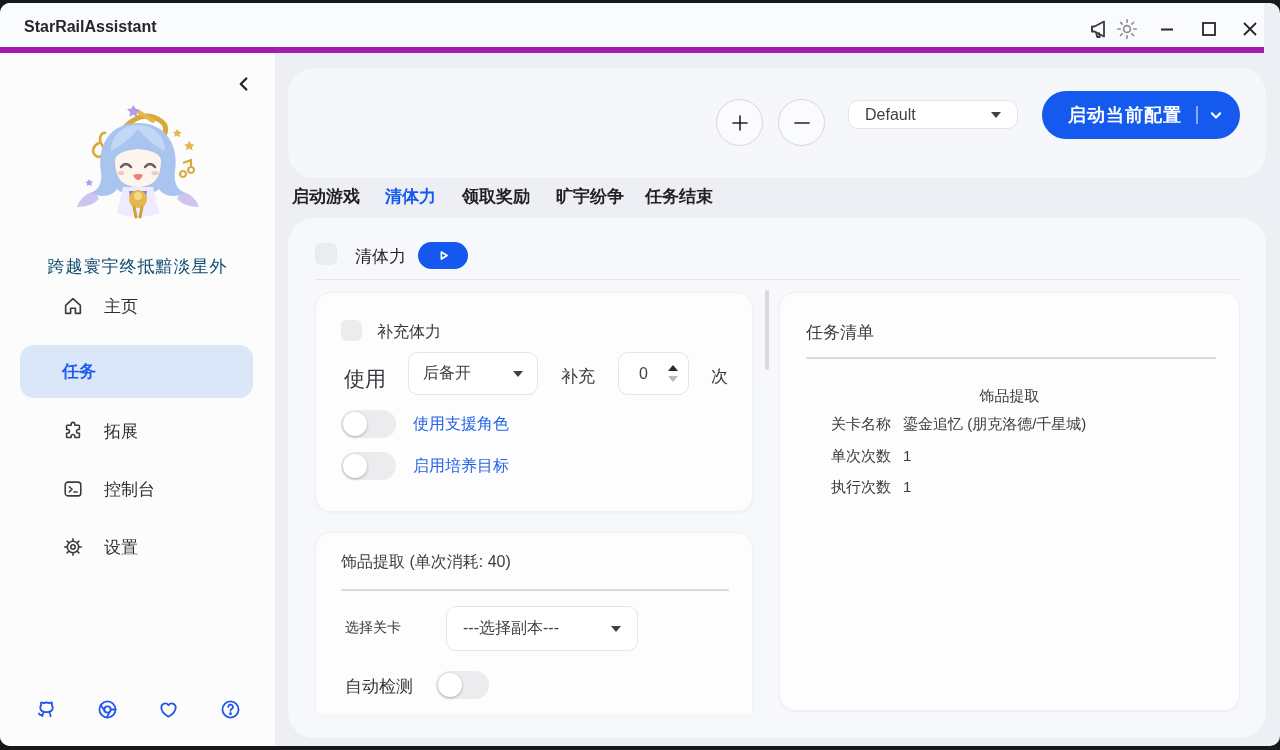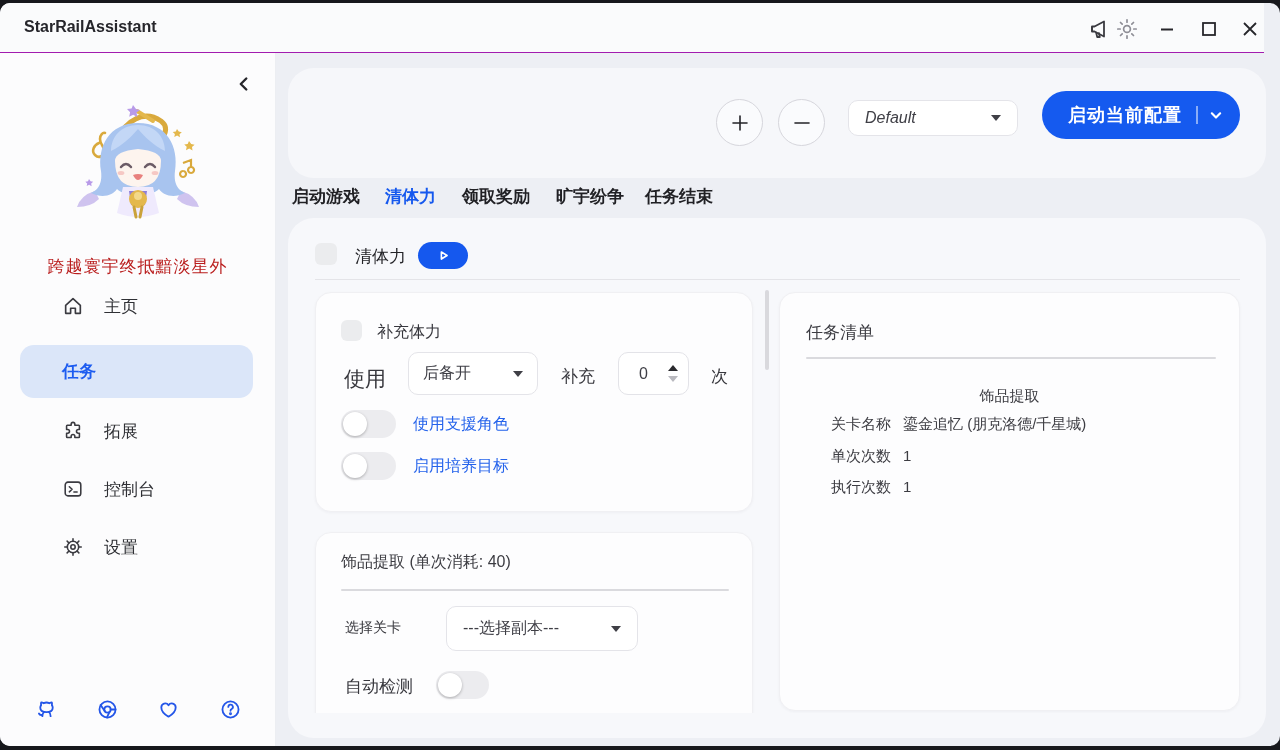--- a/index.html
+++ b/index.html
@@ -5,31 +5,31 @@
   * { margin:0; padding:0; box-sizing:border-box; }
   html,body { width:1280px; height:750px; overflow:hidden; }
   body { background:#17181c; font-family:"Liberation Sans","DejaVu Sans",sans-serif; }
   .abs { position:absolute; }
   .window {
     position:absolute; top:3px; left:0; right:0; height:743px;
     background:#edeff4; border-radius:10px; overflow:hidden;
   }
   
   .titlebar { position:absolute; top:0; left:0; right:16px; height:50px;
-    background:#fafbfc; border-bottom:1px solid #a21caf; }
+    background:#fafbfc; border-bottom:6px solid #a21caf; }
   .app-title { position:absolute; left:24px; top:15px; font-size:16px; font-weight:600; color:#26262b; }
   .tb-icon { position:absolute; top:13px; width:26px; height:26px; display:flex;
     align-items:center; justify-content:center; color:#3a3a40; cursor:pointer; }
   
   .sidebar { position:absolute; top:50px; left:0; width:276px; bottom:0;
     background:#fcfcfd; border-right:1px solid #eceef2; }
   .collapse-btn { position:absolute; left:230px; top:17px; width:28px; height:28px;
     display:flex; align-items:center; justify-content:center; color:#26262b; cursor:pointer; }
   .motto { position:absolute; left:0; right:0; top:202px; text-align:center;
-    font-size:17px; color:#b91c1c; letter-spacing:1px; }
+    font-size:17px; color:#0c4a6e; letter-spacing:1px; }
   .menu-item { position:absolute; left:20px; width:233px; height:40px; display:flex;
     align-items:center; color:#2f3035; font-size:17px; cursor:pointer; }
   .menu-item .mi-icon { width:22px; height:22px; margin-left:42px; margin-right:20px; color:#3a3a40; }
   .menu-item.active { height:53px; background:#dbe6f9; border-radius:14px; }
   .menu-item.active .mi-label { color:#1d5cf0; font-weight:700; margin-left:42px; }
   .footer-icon { position:absolute; top:645px; width:23px; height:23px; color:#2456e8; cursor:pointer; }
   
   .top-card { position:absolute; left:288px; top:65px; width:978px; height:110px;
     background:#f6f7fa; border-radius:26px; }
   .circle-btn { position:absolute; top:31px; width:47px; height:47px; border-radius:50%;
@@ -241,21 +241,21 @@
     <div class="circle-btn" style="left:428px;">
       <svg viewBox="0 0 24 24" width="24" height="24" stroke="#232327" stroke-width="1.6" stroke-linecap="round">
           <path d="M12 5v14M5 12h14"></path>
         </svg>
     </div>
     <div class="circle-btn" style="left:490px;">
       <svg viewBox="0 0 24 24" width="24" height="24" stroke="#232327" stroke-width="1.6" stroke-linecap="round">
           <path d="M5 12h14"></path>
         </svg>
     </div>
-    <div class="select-box abs" style="left:560px; top:32px; width:170px; height:36px; padding:0 16px;font-style:italic;">
+    <div class="select-box abs" style="left:560px; top:32px; width:170px; height:29px; padding:0 16px;">
       <span>Default</span>
       <span class="caret"></span>
     </div>
     <button class="run-btn">
       <span class="lbl">启动当前配置</span>
       <span class="vdiv"></span>
       <span style="margin-left:8px; display:flex;">
         <svg viewBox="0 0 24 24" width="20" height="20" fill="none" stroke="#fff" stroke-width="2.6" stroke-linecap="round" stroke-linejoin="round">
             <path d="M7 10l5 5 5-5"></path>
           </svg>

